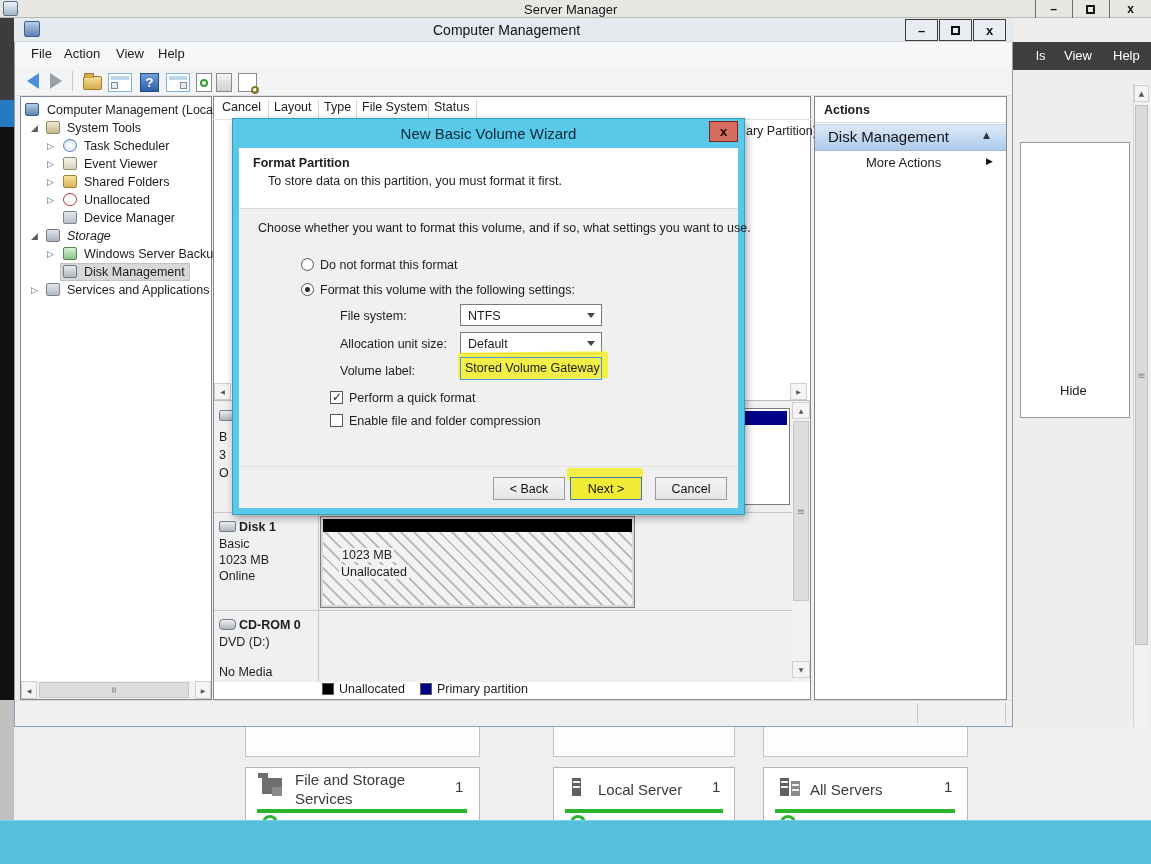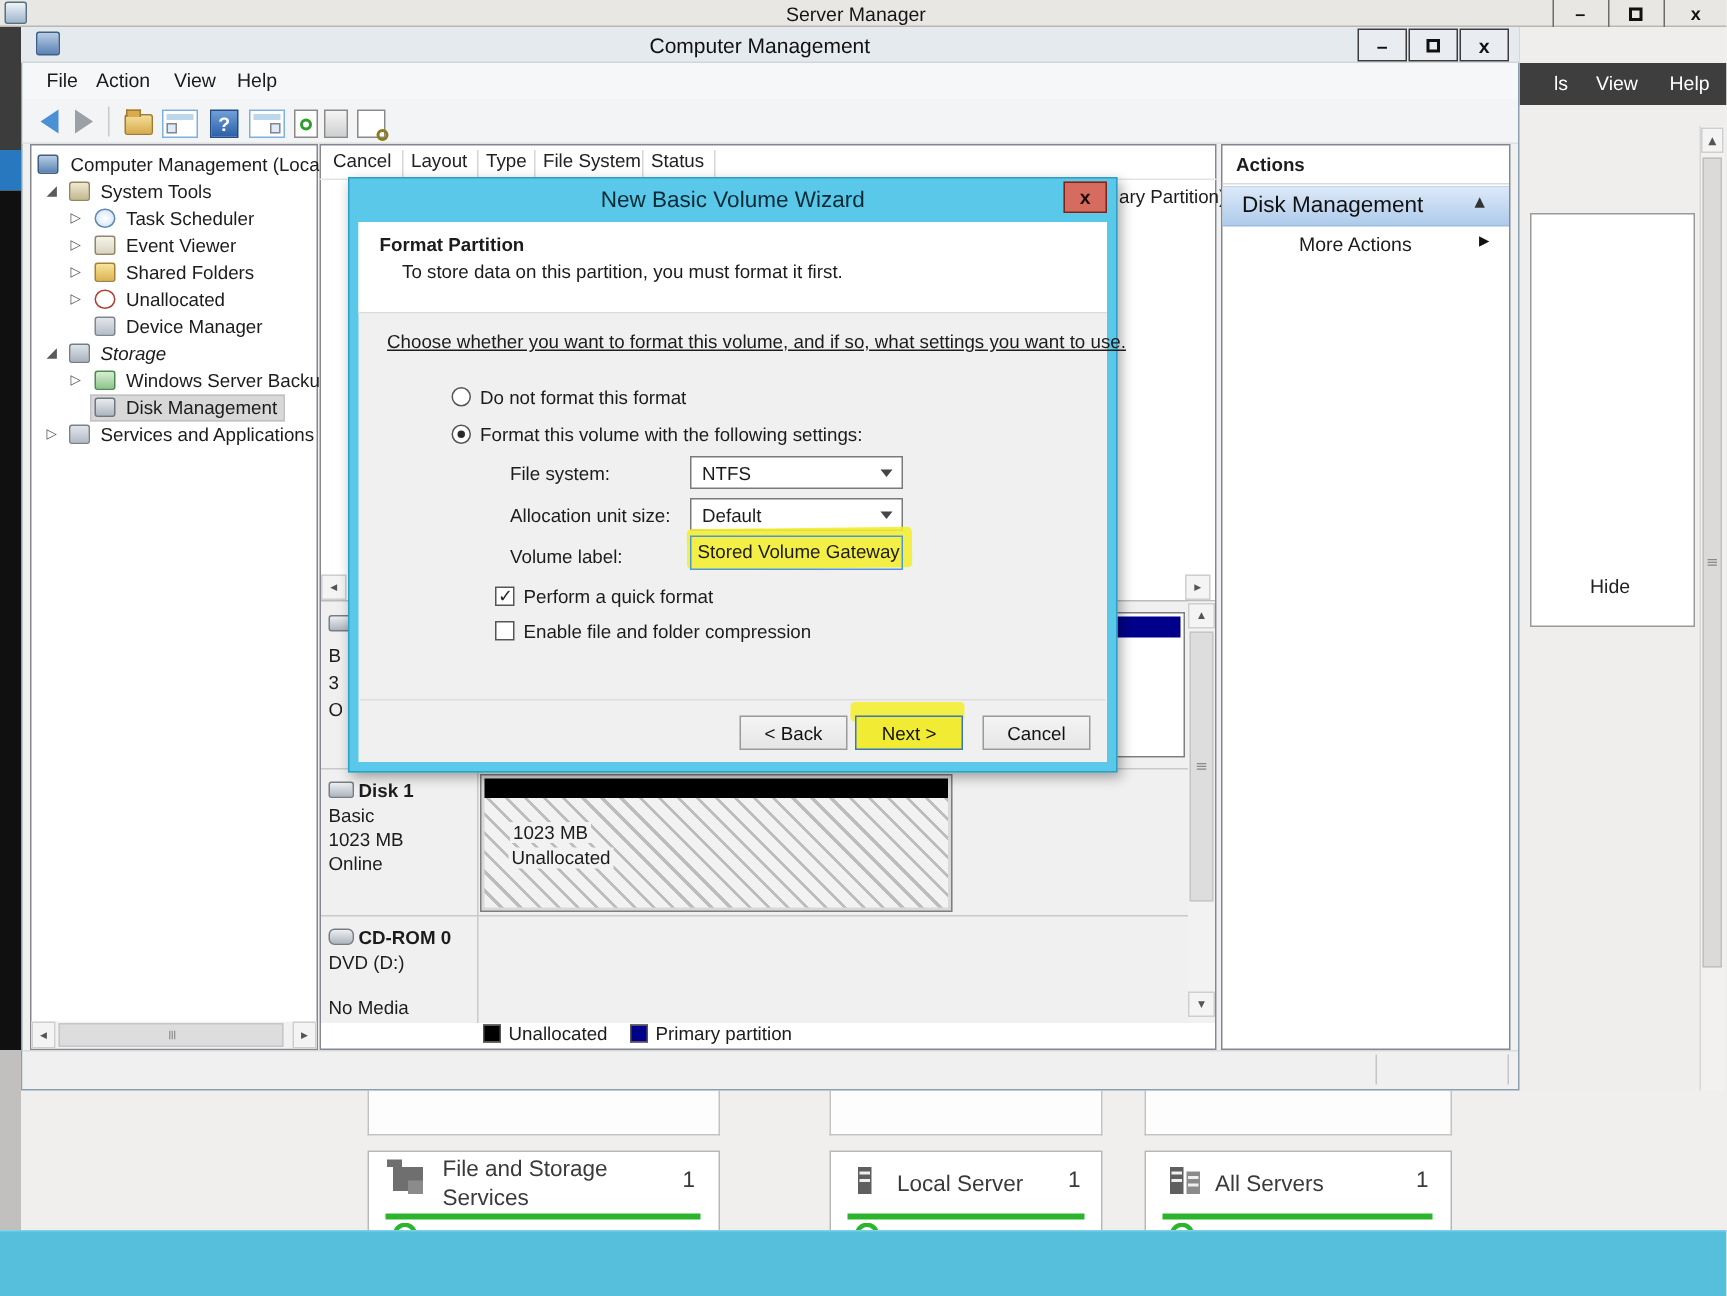--- a/index.html
+++ b/index.html
@@ -420,21 +420,21 @@
     <span>New Basic Volume Wizard</span>
   </div>
 <div class="a wiz-close ctr">
     <span>x</span>
   </div>
 <div class="a wiz-body"></div>
 <div class="a wiz-header"></div>
 <div class="a wz t bold" style="left:253px; top:156px;">Format Partition</div>
 <div class="a wz t" style="left:268px; top:174px;">To store data on this partition, you must format it first.</div>
 
-<div class="a wz t" style="left:258px; top:221px;text-decoration:underline;">Choose whether you want to format this volume, and if so, what settings you want to use.</div>
+<div class="a wz t" style="left:258px; top:221px;">Choose whether you want to format this volume, and if so, what settings you want to use.</div>
 
 <div class="a wz radio" style="left:301px; top:258px;"></div>
 <div class="a wz t" style="left:320px; top:258px;">Do not format this format</div>
 
 <div class="a wz radio" style="left:301px; top:283px;">
     <span class="dot"></span>
   </div>
 <div class="a wz t" style="left:320px; top:283px;">Format this volume with the following settings:</div>
 
 <div class="a wz t" style="left:340px; top:309px;">File system:</div>

